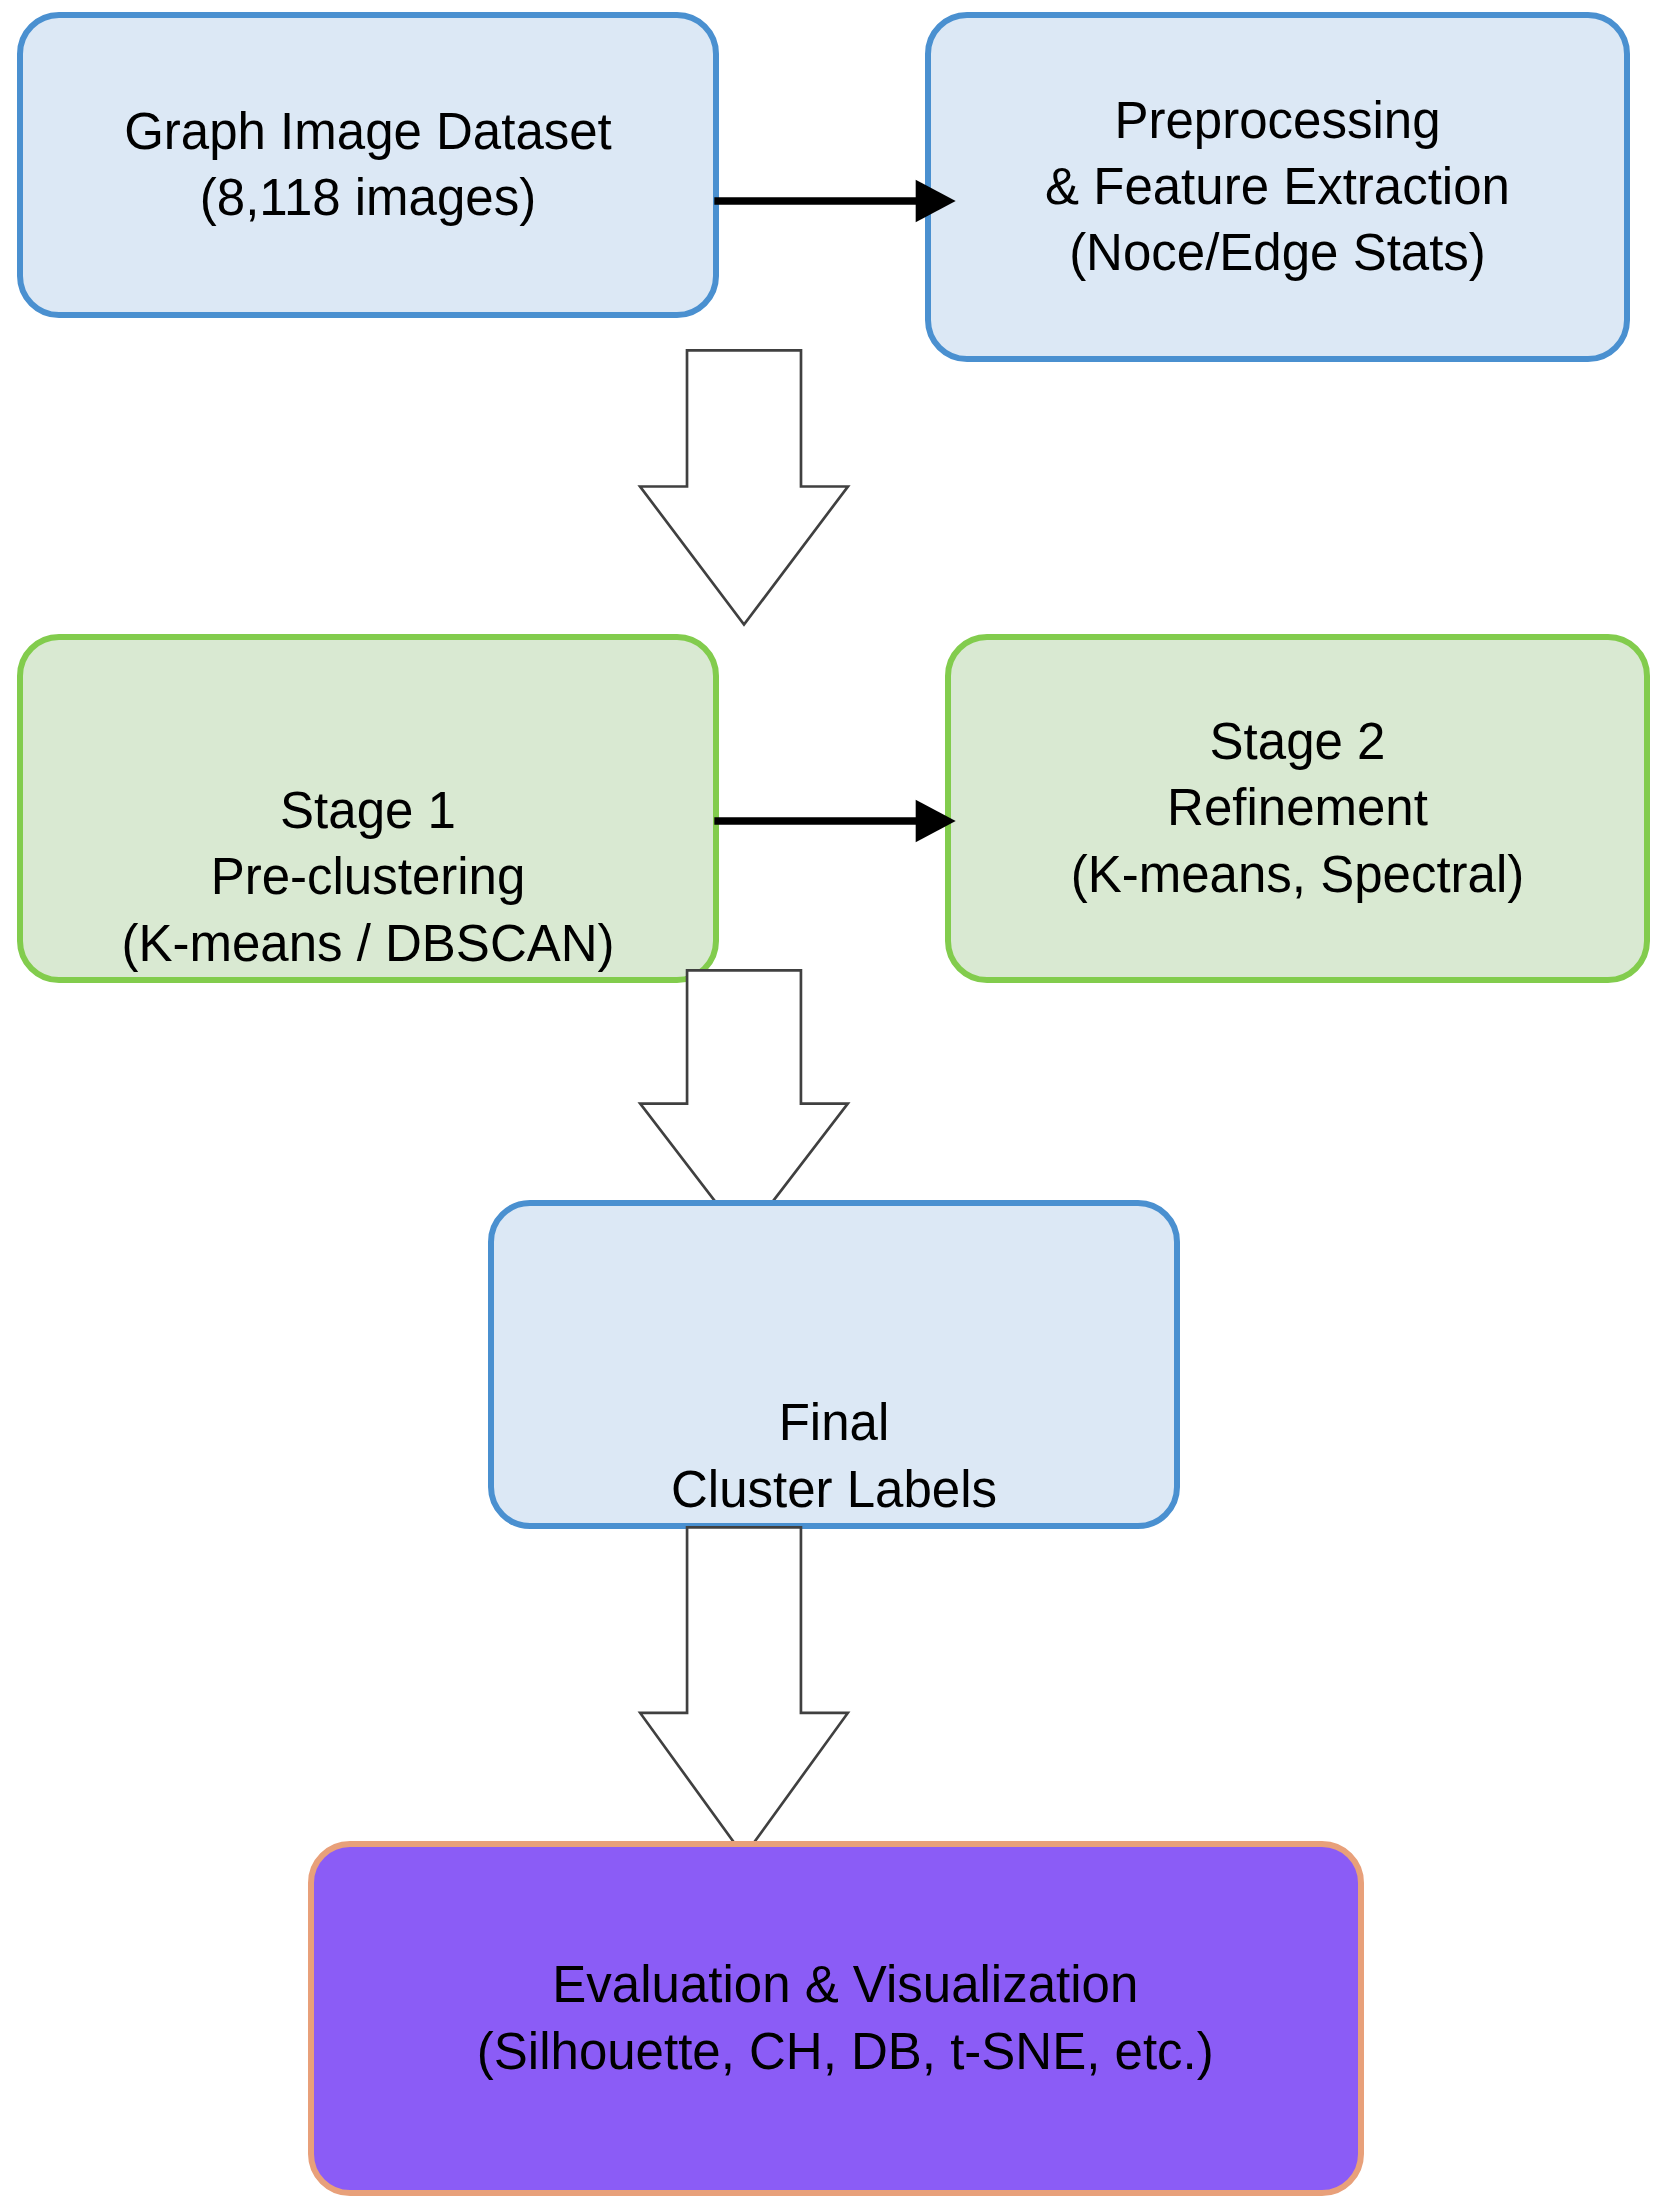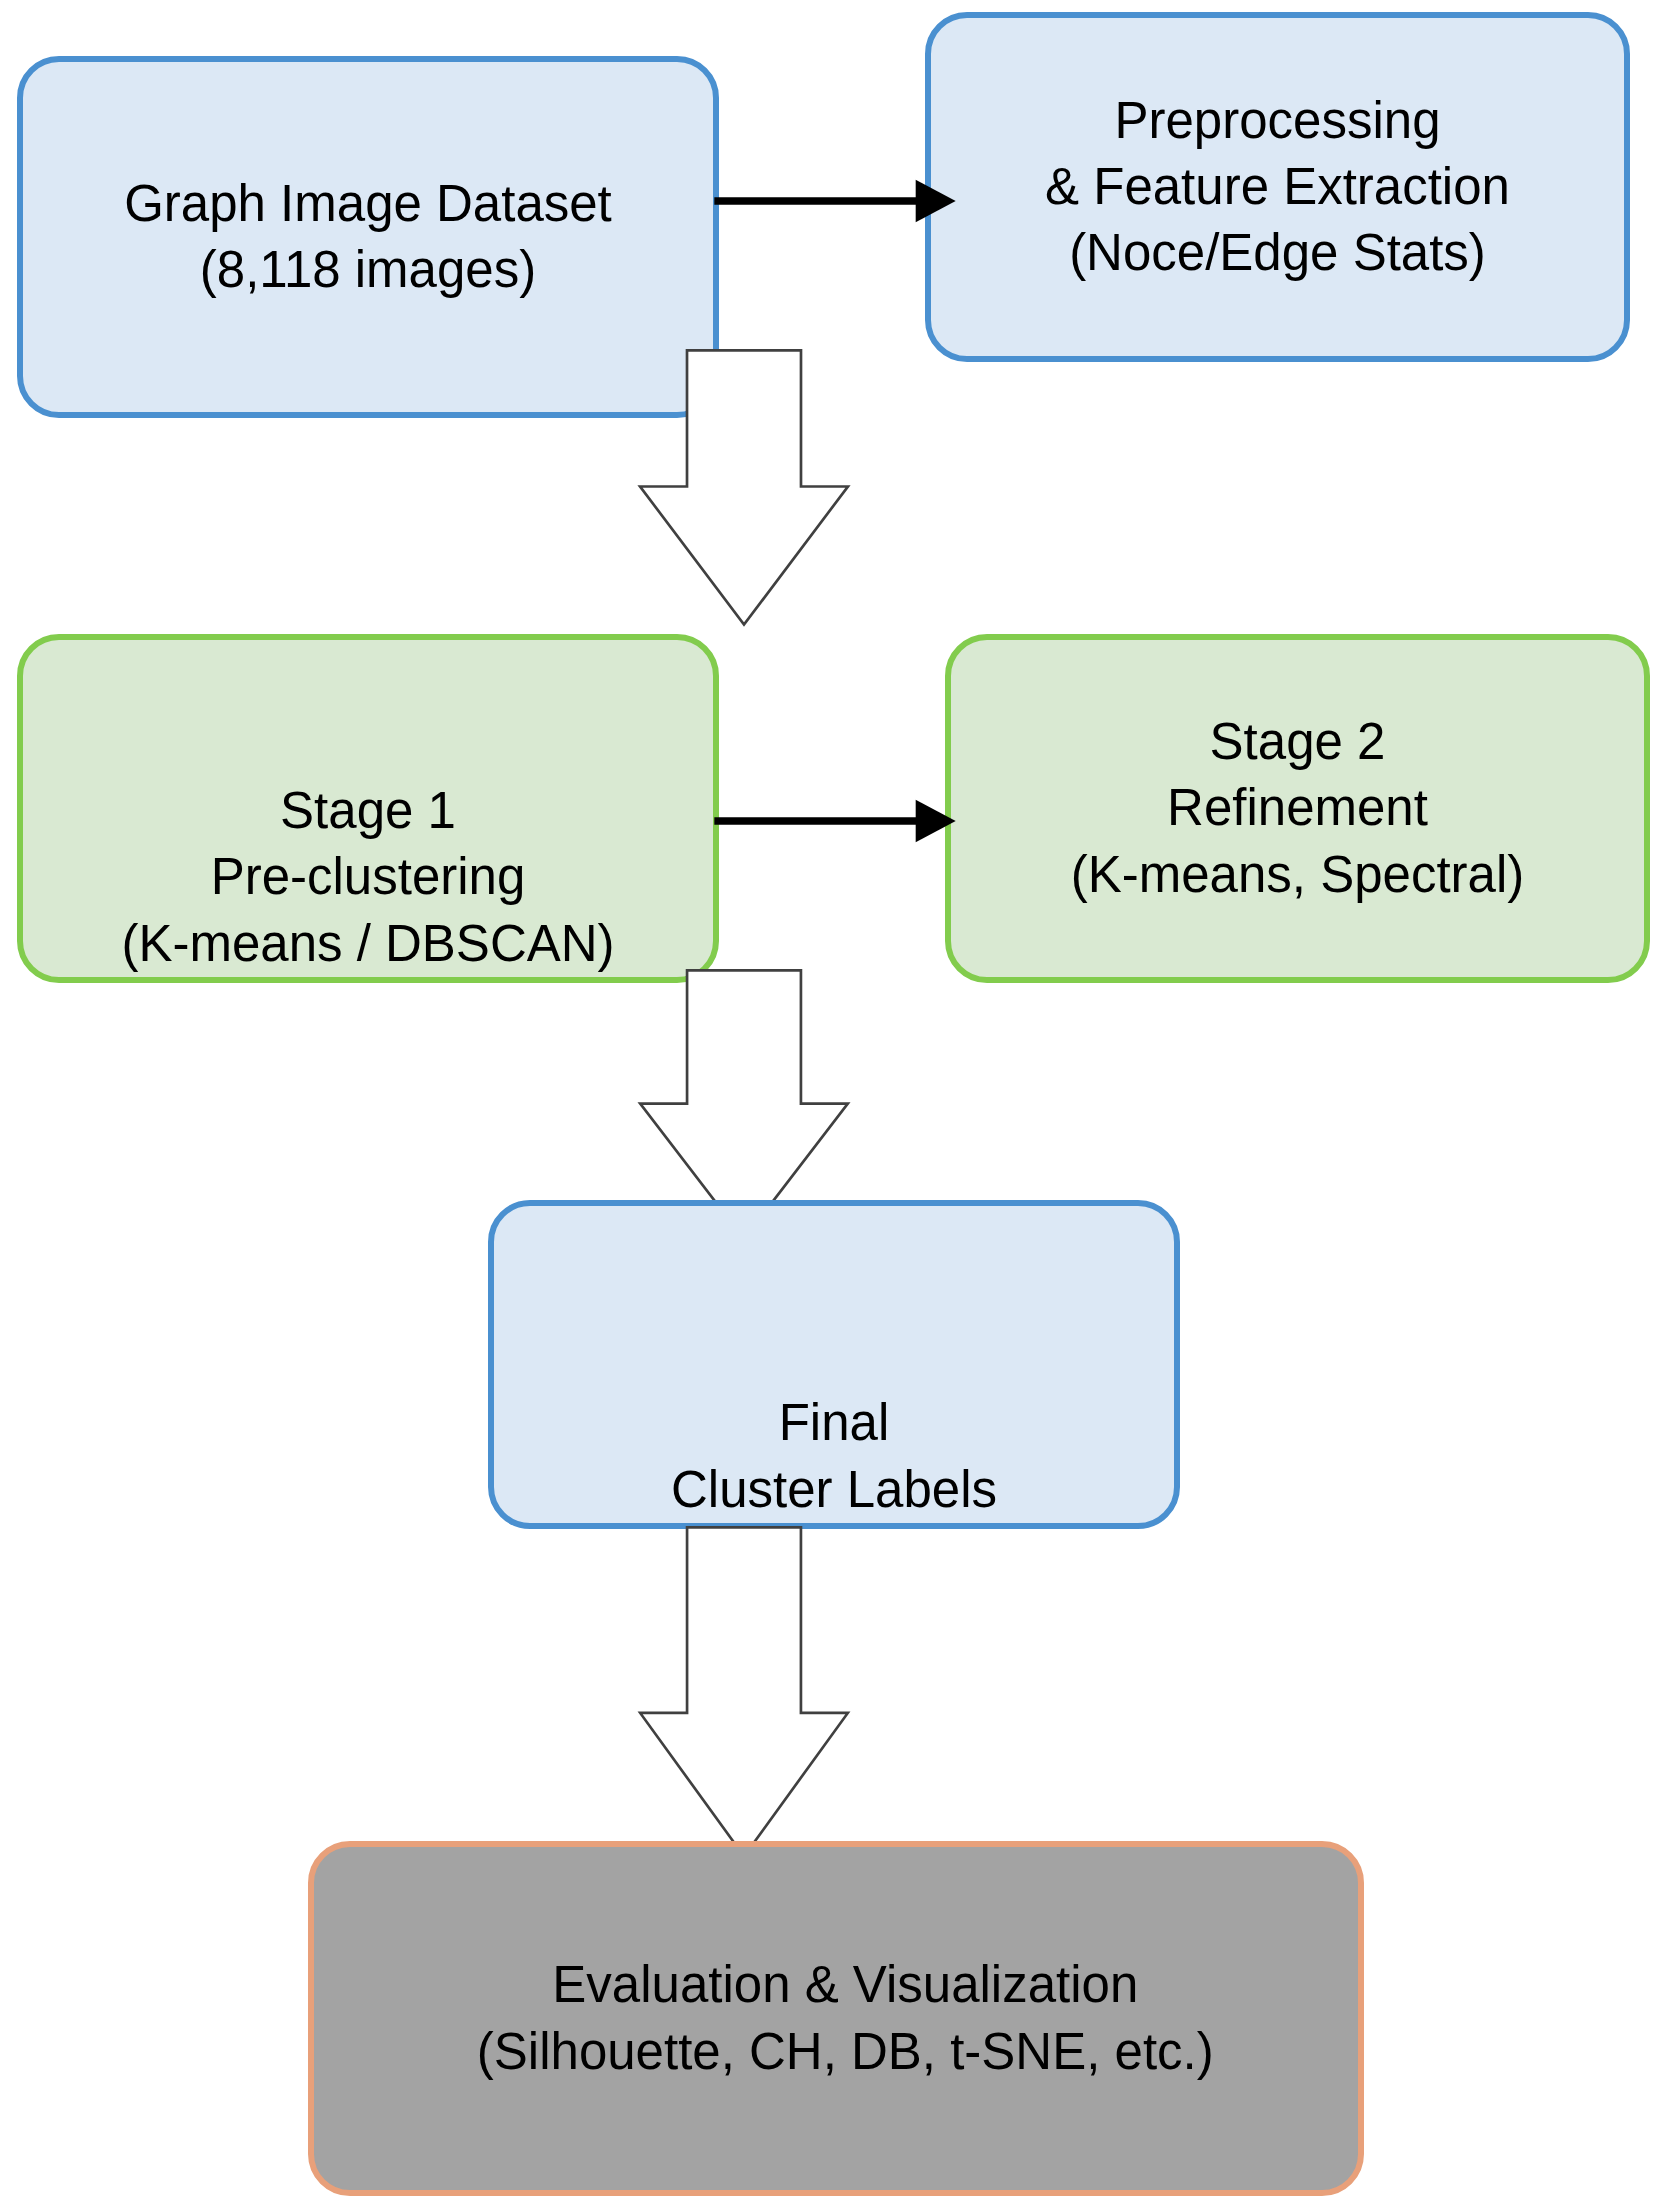--- a/index.html
+++ b/index.html
@@ -38,21 +38,21 @@
   }
   .node-blue {
     background: #dce8f5;
     border-color: #4a90d0;
   }
   .node-green {
     background: #d9e9d2;
     border-color: #82cc4d;
   }
   .node-orange {
-    background: #a3a3a3;
+    background: #8b5cf6;
     border-color: #e8a07a;
     padding-left: 36px;
   }
   .node-label {
     display: block;
     width: 100%;
     white-space: pre-line;
   }
   .block-arrow,
   .line-arrow {
@@ -75,21 +75,21 @@
   .line-arrow polygon {
     fill: #000000;
     stroke: none;
   }
 </style>
 </head>
 <body>
 
 <div id="canvas">
 
-  <div class="node node-blue" style="left:17px; top:12px; width:702px; height:362px;margin-top:44px;">
+  <div class="node node-blue" style="left:17px; top:12px; width:702px; height:306px;">
     <span class="node-label">Graph Image Dataset
 (8,118 images)</span>
   </div>
 
   <div class="node node-blue" style="left:925px; top:12px; width:705px; height:350px;">
     <span class="node-label">Preprocessing
 &amp; Feature Extraction
 (Noce/Edge Stats)</span>
   </div>
 

